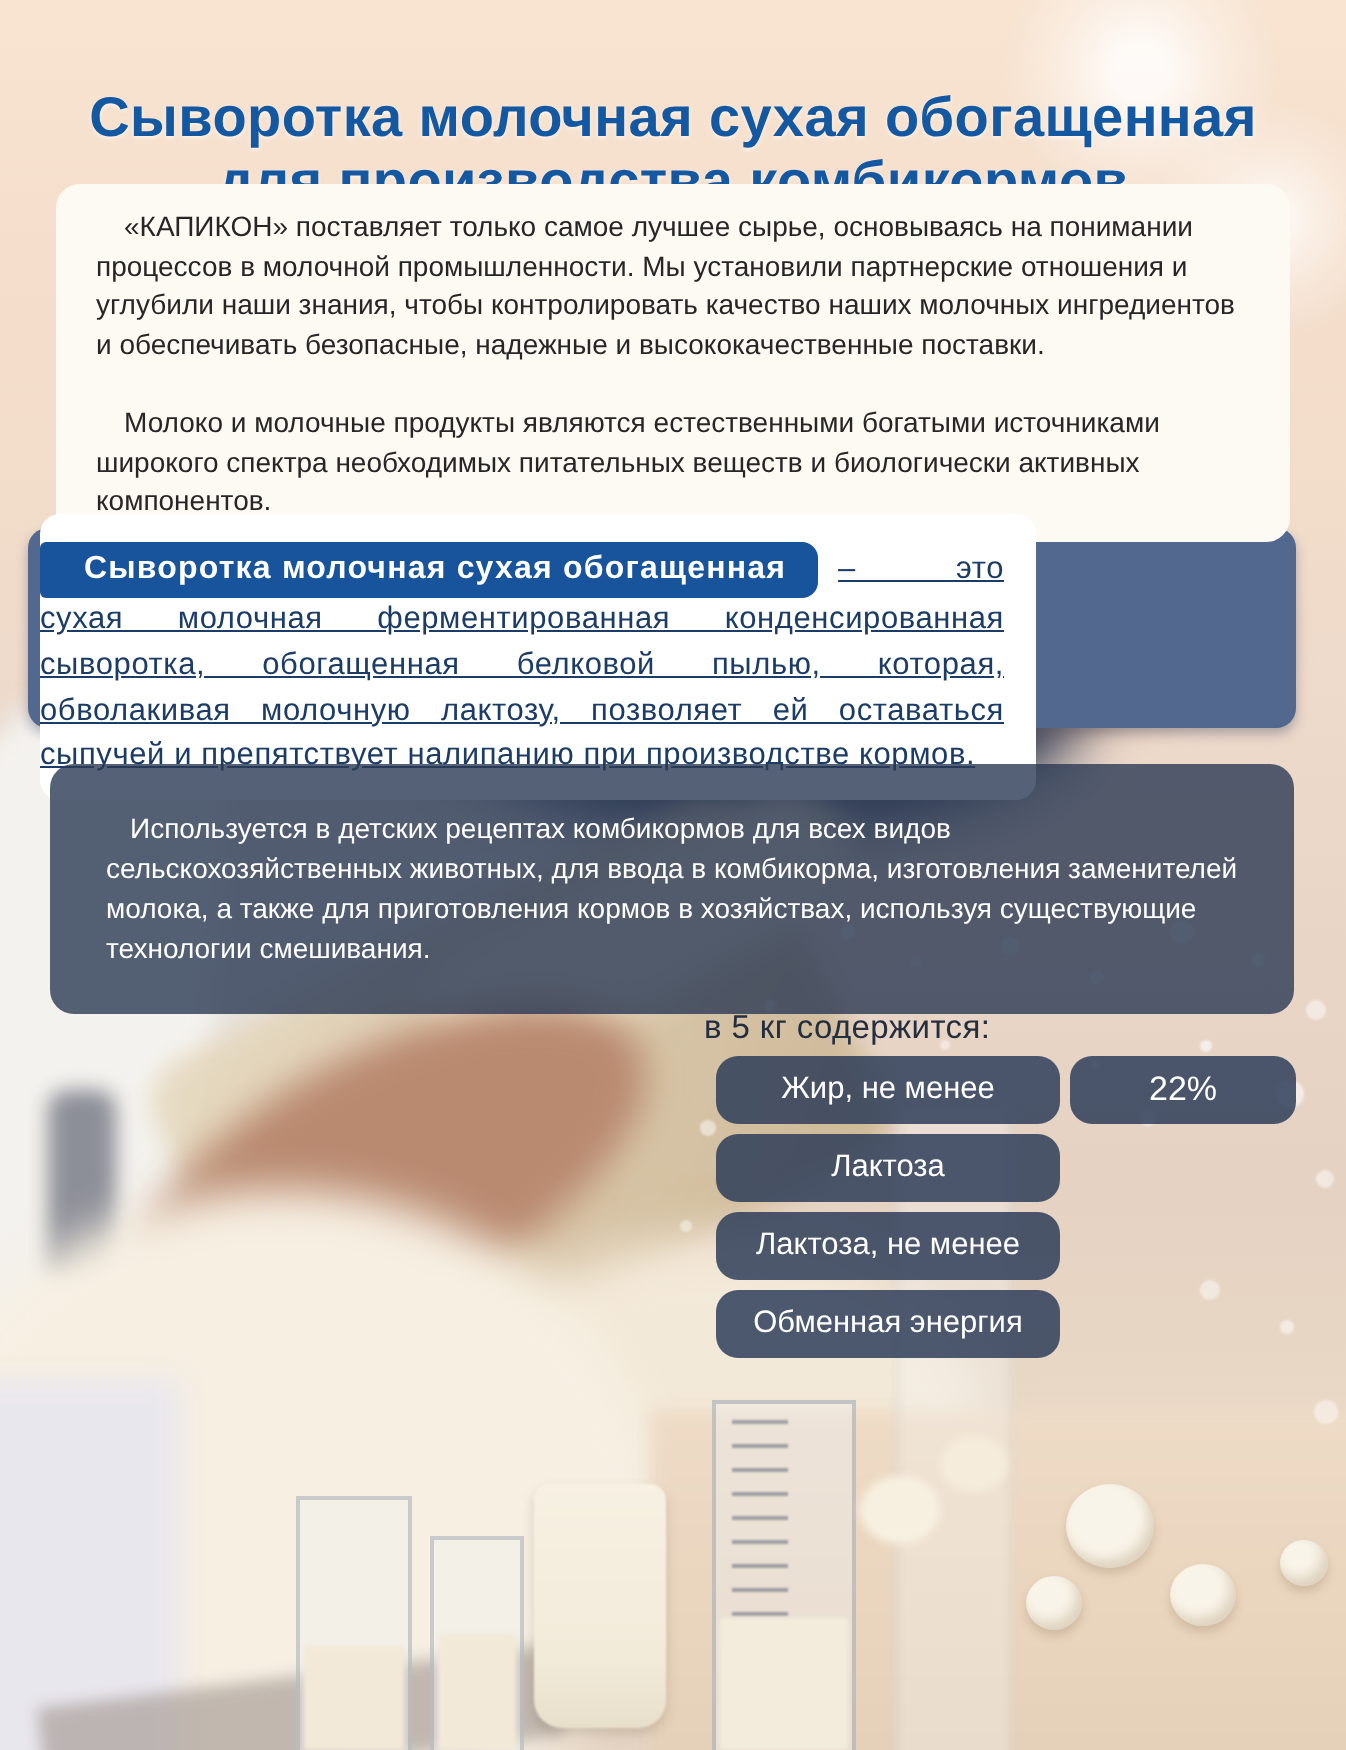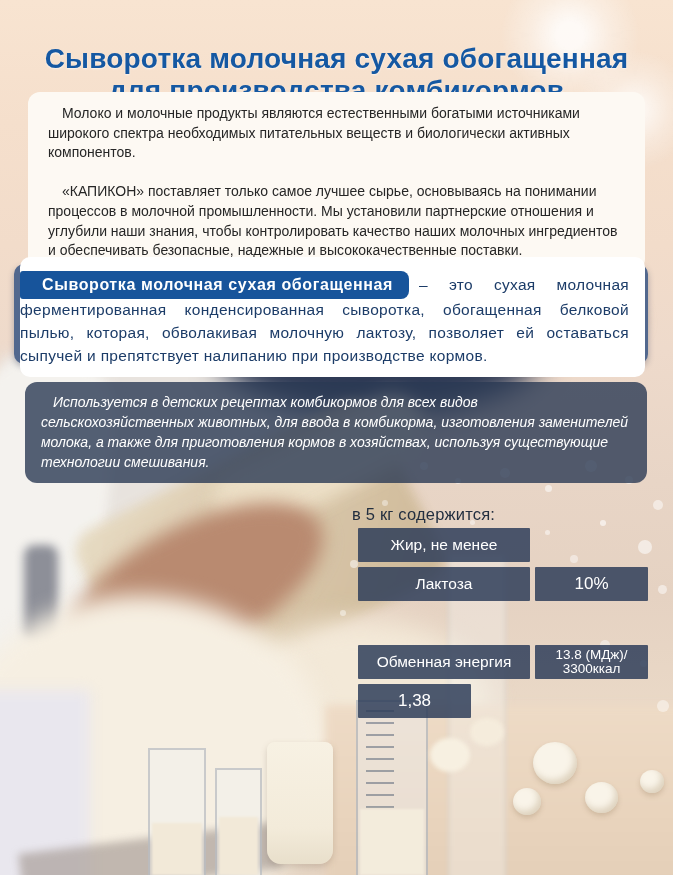--- a/index.html
+++ b/index.html
@@ -66,44 +66,44 @@
     color:#1558a2;font-weight:bold;font-size:28px;line-height:32px;letter-spacing:.2px;
     text-shadow:0 1px 2px rgba(255,255,255,.65);}
   .card-intro{position:absolute;left:28px;top:92px;width:617px;min-height:150px;z-index:5;
     background:#fdf9f3;border-radius:12px;padding:12px 20px 10px;
     color:#262626;font-size:14px;line-height:1.41;}
   .card-intro p{margin:0;text-indent:14px;}
   .card-intro p + p{margin-top:19px;}
 
   .def-outer{position:absolute;left:14px;top:264px;width:634px;height:100px;z-index:4;
     background:#52688e;border-radius:10px;box-shadow:0 3px 6px rgba(50,60,90,.35);}
-  .def-inner{position:absolute;left:20px;top:257px;width:625px;min-height:96px;z-index:5;
+  .def-inner{position:absolute;left:20px;top:257px;width:498px;min-height:96px;z-index:5;
     background:#ffffff;border-radius:10px;padding:14px 16px 10px 0;
-    color:#1c3c68;font-size:15.5px;line-height:1.46;letter-spacing:.3px;}
+    color:#1c3c68;font-size:15.5px;line-height:1.46;letter-spacing:.3px;text-decoration:underline;}
   .def-inner p{margin:0;text-align:justify;padding-left:0;}
   .def-chip{display:inline-block;background:#17549b;color:#ffffff;font-weight:bold;font-size:16px;
     letter-spacing:.6px;padding:2px 16px 3px 22px;margin-right:10px;border-radius:3px 8px 8px 3px;
     text-indent:0;}
   .def-rest{padding-right:2px;}
 
   .usage-box{position:absolute;left:25px;top:382px;width:622px;min-height:74px;z-index:5;
     background:rgba(42,57,84,.8);border-radius:12px;padding:10px 16px;
     color:#ffffff;font-size:14px;line-height:1.44;}
-  .usage-box p{margin:0;text-indent:12px;font-style:italic;}
+  .usage-box p{margin:12px;text-indent:12px;}
 
   .badge{position:absolute;left:361px;top:481px;z-index:5;
     background:#ffffff;border:2px solid #2a66a8;border-radius:7px;
     box-shadow:-5px 3px 0 #1d4f8c;padding:3px 20px 4px;
     color:#1d3b60;font-weight:bold;font-size:12.5px;letter-spacing:.4px;white-space:nowrap;}
   .subtitle{position:absolute;left:352px;top:505px;z-index:5;
     color:#232f40;font-size:16.5px;letter-spacing:.2px;}
 
   .qtable{position:absolute;left:358px;top:528px;width:290px;z-index:5;display:flex;flex-direction:column;gap:5px;}
   .qrow{display:flex;gap:5px;height:34px;}
-  .qcell{background:rgba(44,60,88,.84);border-radius:1px;display:flex;align-items:center;justify-content:center;color:#ffffff;}
+  .qcell{background:rgba(44,60,88,.84);border-radius:11px;display:flex;align-items:center;justify-content:center;color:#ffffff;}
   .qcell.label{width:172px;font-size:15.5px;}
   .qcell.value{width:113px;font-size:17px;flex-direction:column;line-height:1.05;}
   .qrow.small-value .qcell.value{font-size:13.5px;}
   .v2:empty{display:none;}
 </style>
 </head>
 <body>
 
 <div class="page">
 
@@ -163,54 +163,48 @@
       <span style="left:340px;top:610px;width:6px;height:6px;opacity:.45;"></span>
     </div>
   </div>
 
   <h1 class="title">
     <span>Сыворотка молочная сухая обогащенная</span><br>
     <span>для производства комбикормов</span>
   </h1>
 
   <div class="card-intro">
+    <p>«КАПИКОН» поставляет только самое лучшее сырье, основываясь на понимании процессов в молочной промышленности. Мы установили партнерские отношения и углубили наши знания, чтобы контролировать качество наших молочных ингредиентов и обеспечивать безопасные, надежные и высококачественные поставки.</p>
     <p>Молоко и молочные продукты являются естественными богатыми источниками широкого спектра необходимых питательных веществ и биологически активных компонентов.</p>
-    <p>«КАПИКОН» поставляет только самое лучшее сырье, основываясь на понимании процессов в молочной промышленности. Мы установили партнерские отношения и углубили наши знания, чтобы контролировать качество наших молочных ингредиентов и обеспечивать безопасные, надежные и высококачественные поставки.</p>
   </div>
 
   <div class="def-outer"></div>
   <div class="def-inner">
     <p><span class="def-chip">Сыворотка молочная сухая обогащенная</span><span class="def-rest">– это сухая молочная ферментированная конденсированная сыворотка, обогащенная белковой пылью, которая, обволакивая молочную лактозу, позволяет ей оставаться сыпучей и препятствует налипанию при производстве кормов.</span></p>
   </div>
 
   <div class="usage-box">
     <p>Используется в детских рецептах комбикормов для всех видов сельскохозяйственных животных, для ввода в комбикорма, изготовления заменителей молока, а также для приготовления кормов в хозяйствах, используя существующие технологии смешивания.</p>
   </div>
 
   <div class="subtitle">в 5 кг содержится:</div>
 
   <div class="qtable">
     <div class="qrow">
       <div class="qcell label">Жир, не менее</div>
+      <div class="qcell value">
+          <span class="v1">22%</span>
+        </div>
     </div>
     <div class="qrow">
       <div class="qcell label">Лактоза</div>
-      <div class="qcell value">
-          <span class="v1">10%</span>
-        </div>
-    </div>
-    <div class="qrow">
+    </div>
+    <div class="qrow">
+      <div class="qcell label">Лактоза, не менее</div>
     </div>
     <div class="qrow small-value">
       <div class="qcell label">Обменная энергия</div>
-      <div class="qcell value">
-          <span class="v1">13.8 (МДж)/</span>
-          <span class="v2">3300ккал</span>
-        </div>
-    </div>
-    <div class="qrow">
-      <div class="qcell value">
-          <span class="v1">1,38</span>
-        </div>
+    </div>
+    <div class="qrow">
     </div>
   </div>
 
 </div>
 
 </body></html>

